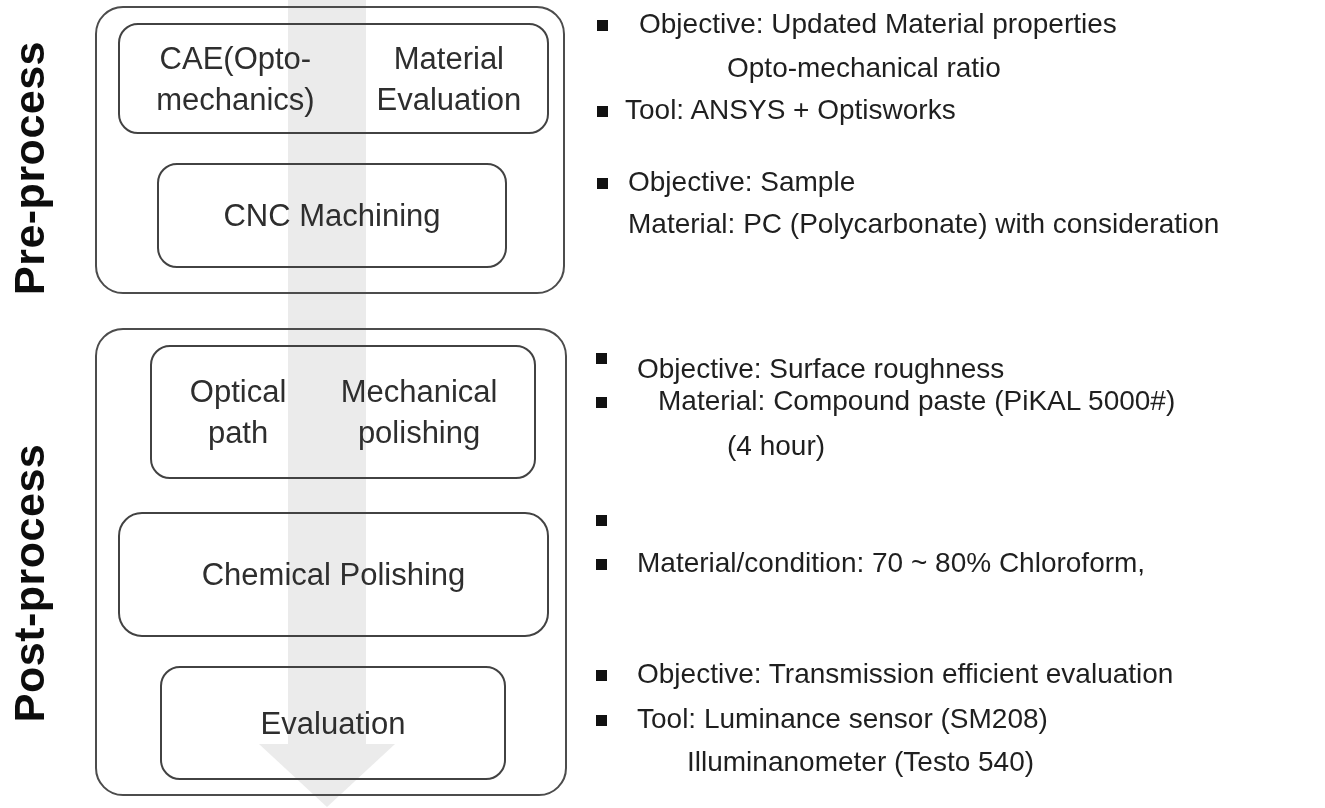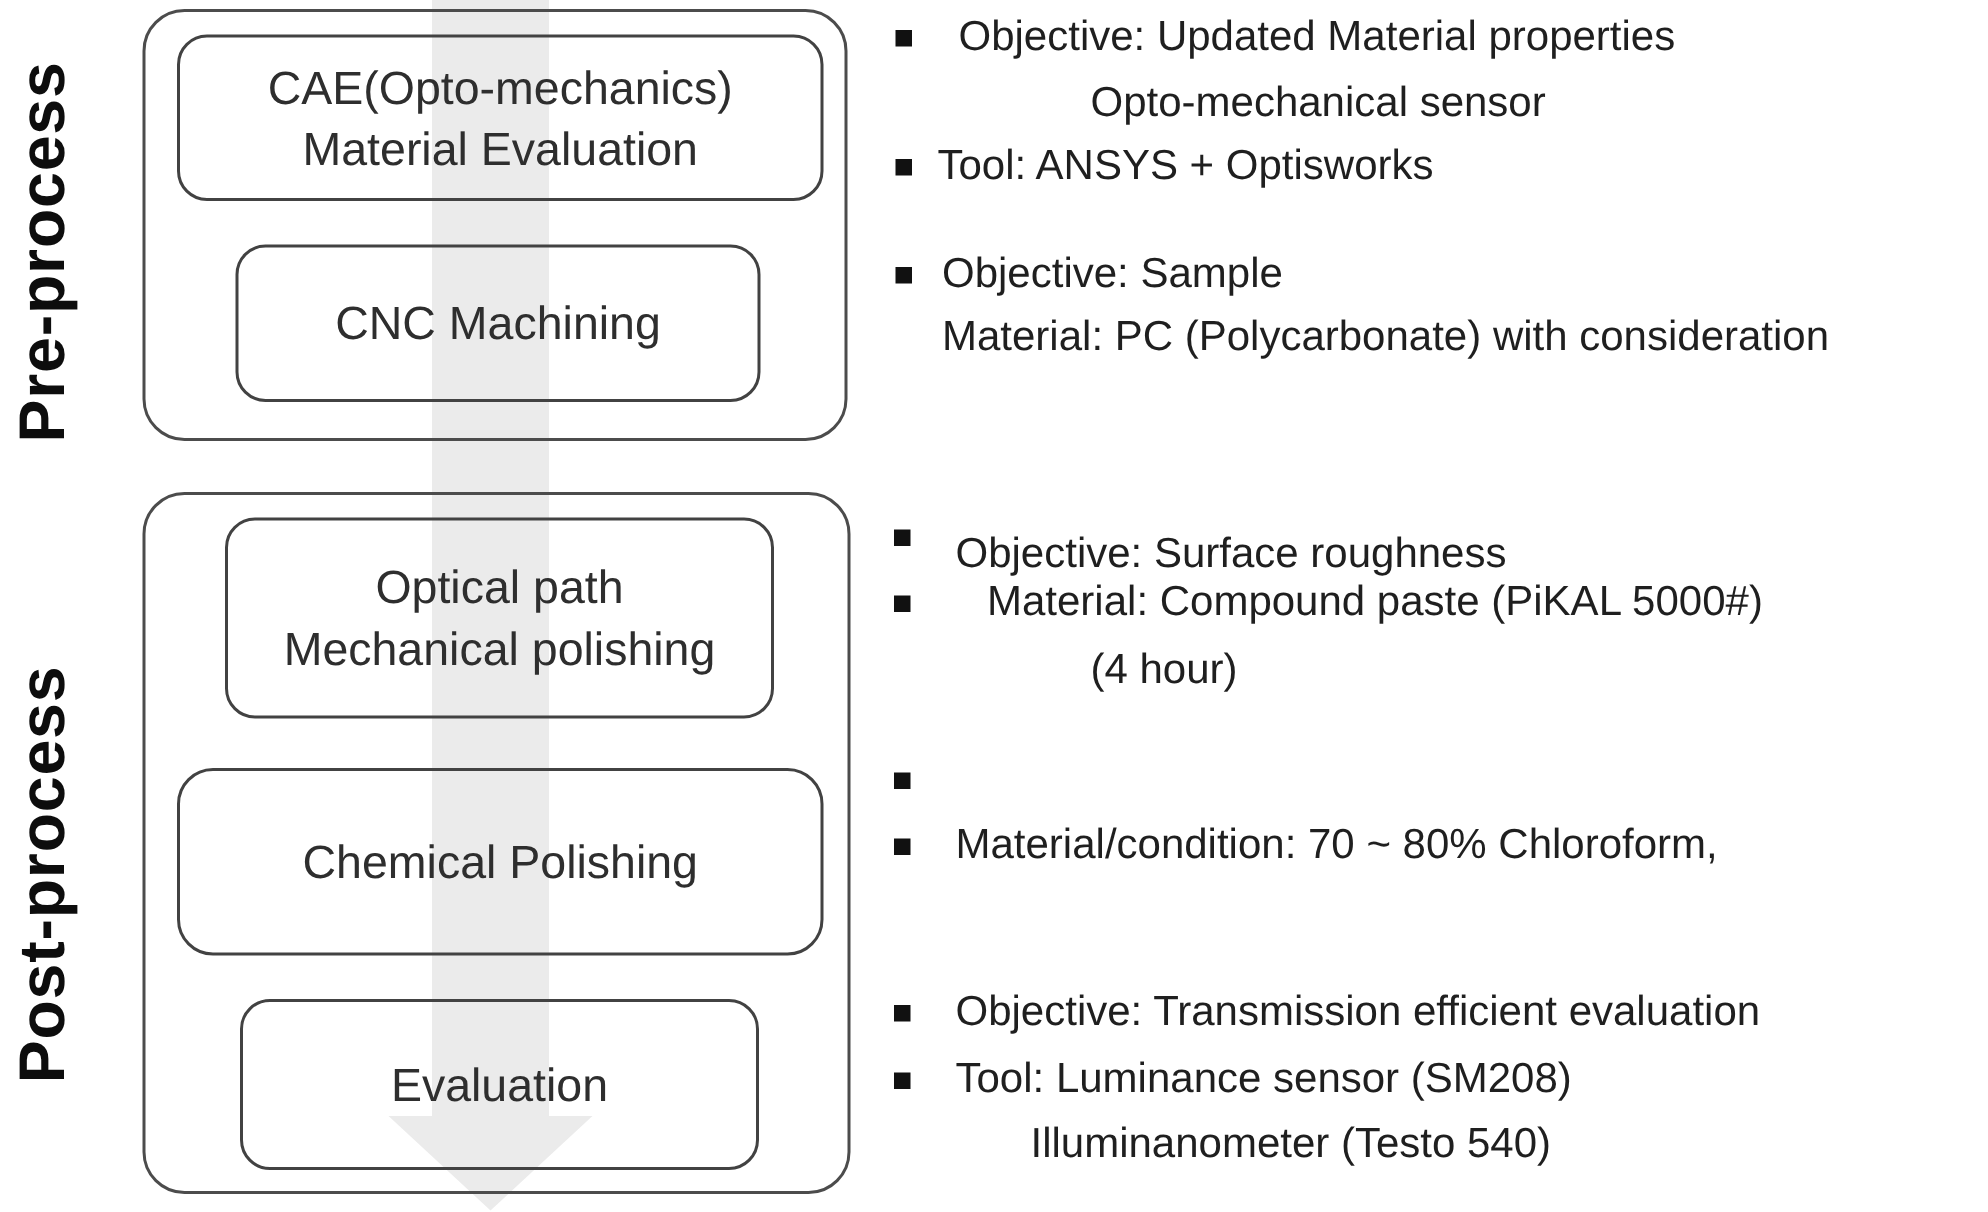--- a/index.html
+++ b/index.html
@@ -38,31 +38,31 @@
   }
   #pre-outer  { left: 95px;  top: 6px;   width: 466px; height: 284px; }
   #post-outer { left: 95px;  top: 328px; width: 468px; height: 464px; }
 
   .flow-box {
     position: absolute;
     border: 2px solid #424242;
     border-radius: 20px;
     background: transparent;
     display: flex;
-    flex-direction: column;
+    flex-direction: row;
     align-items: center;
     justify-content: center;
     text-align: center;
     font-size: 31px;
     line-height: 41px;
     color: #2e2e2e;
   }
   #box-cae        { left: 118px; top: 23px;  width: 427px; height: 107px; }
   #box-cnc        { left: 157px; top: 163px; width: 346px; height: 101px; }
-  #box-optical    { left: 150px; top: 345px; width: 362px; height: 130px; }
+  #box-optical    { left: 150px; top: 345px; width: 362px; height: 130px; padding-left: 20px; }
   #box-chemical   { left: 118px; top: 512px; width: 427px; height: 121px; border-radius: 24px; }
   #box-evaluation { left: 160px; top: 666px; width: 342px; height: 110px; }
 
   
   .vlabel {
     position: absolute;
     transform: translate(-50%, -50%) rotate(-90deg);
     transform-origin: center;
     white-space: nowrap;
     font-size: 43px;
@@ -133,21 +133,21 @@
   </div>
   <div class="flow-box" id="box-chemical">
     <span>Chemical Polishing</span>
   </div>
   <div class="flow-box" id="box-evaluation">
     <span>Evaluation</span>
   </div>
 
   <div class="bullet b0a"></div>
   <div class="note-line n0l0">Objective: Updated Material properties</div>
-  <div class="note-line n0l1">Opto-mechanical sensor</div>
+  <div class="note-line n0l1">Opto-mechanical ratio</div>
   <div class="bullet b0b"></div>
   <div class="note-line n0l2">Tool: ANSYS + Optisworks</div>
 
   <div class="bullet b1a"></div>
   <div class="note-line n1l0">Objective: Sample</div>
   <div class="note-line n1l1">Material: PC (Polycarbonate) with consideration</div>
 
   <div class="bullet b2a"></div>
   <div class="note-line n2l0">Objective: Surface roughness</div>
   <div class="bullet b2b"></div>

